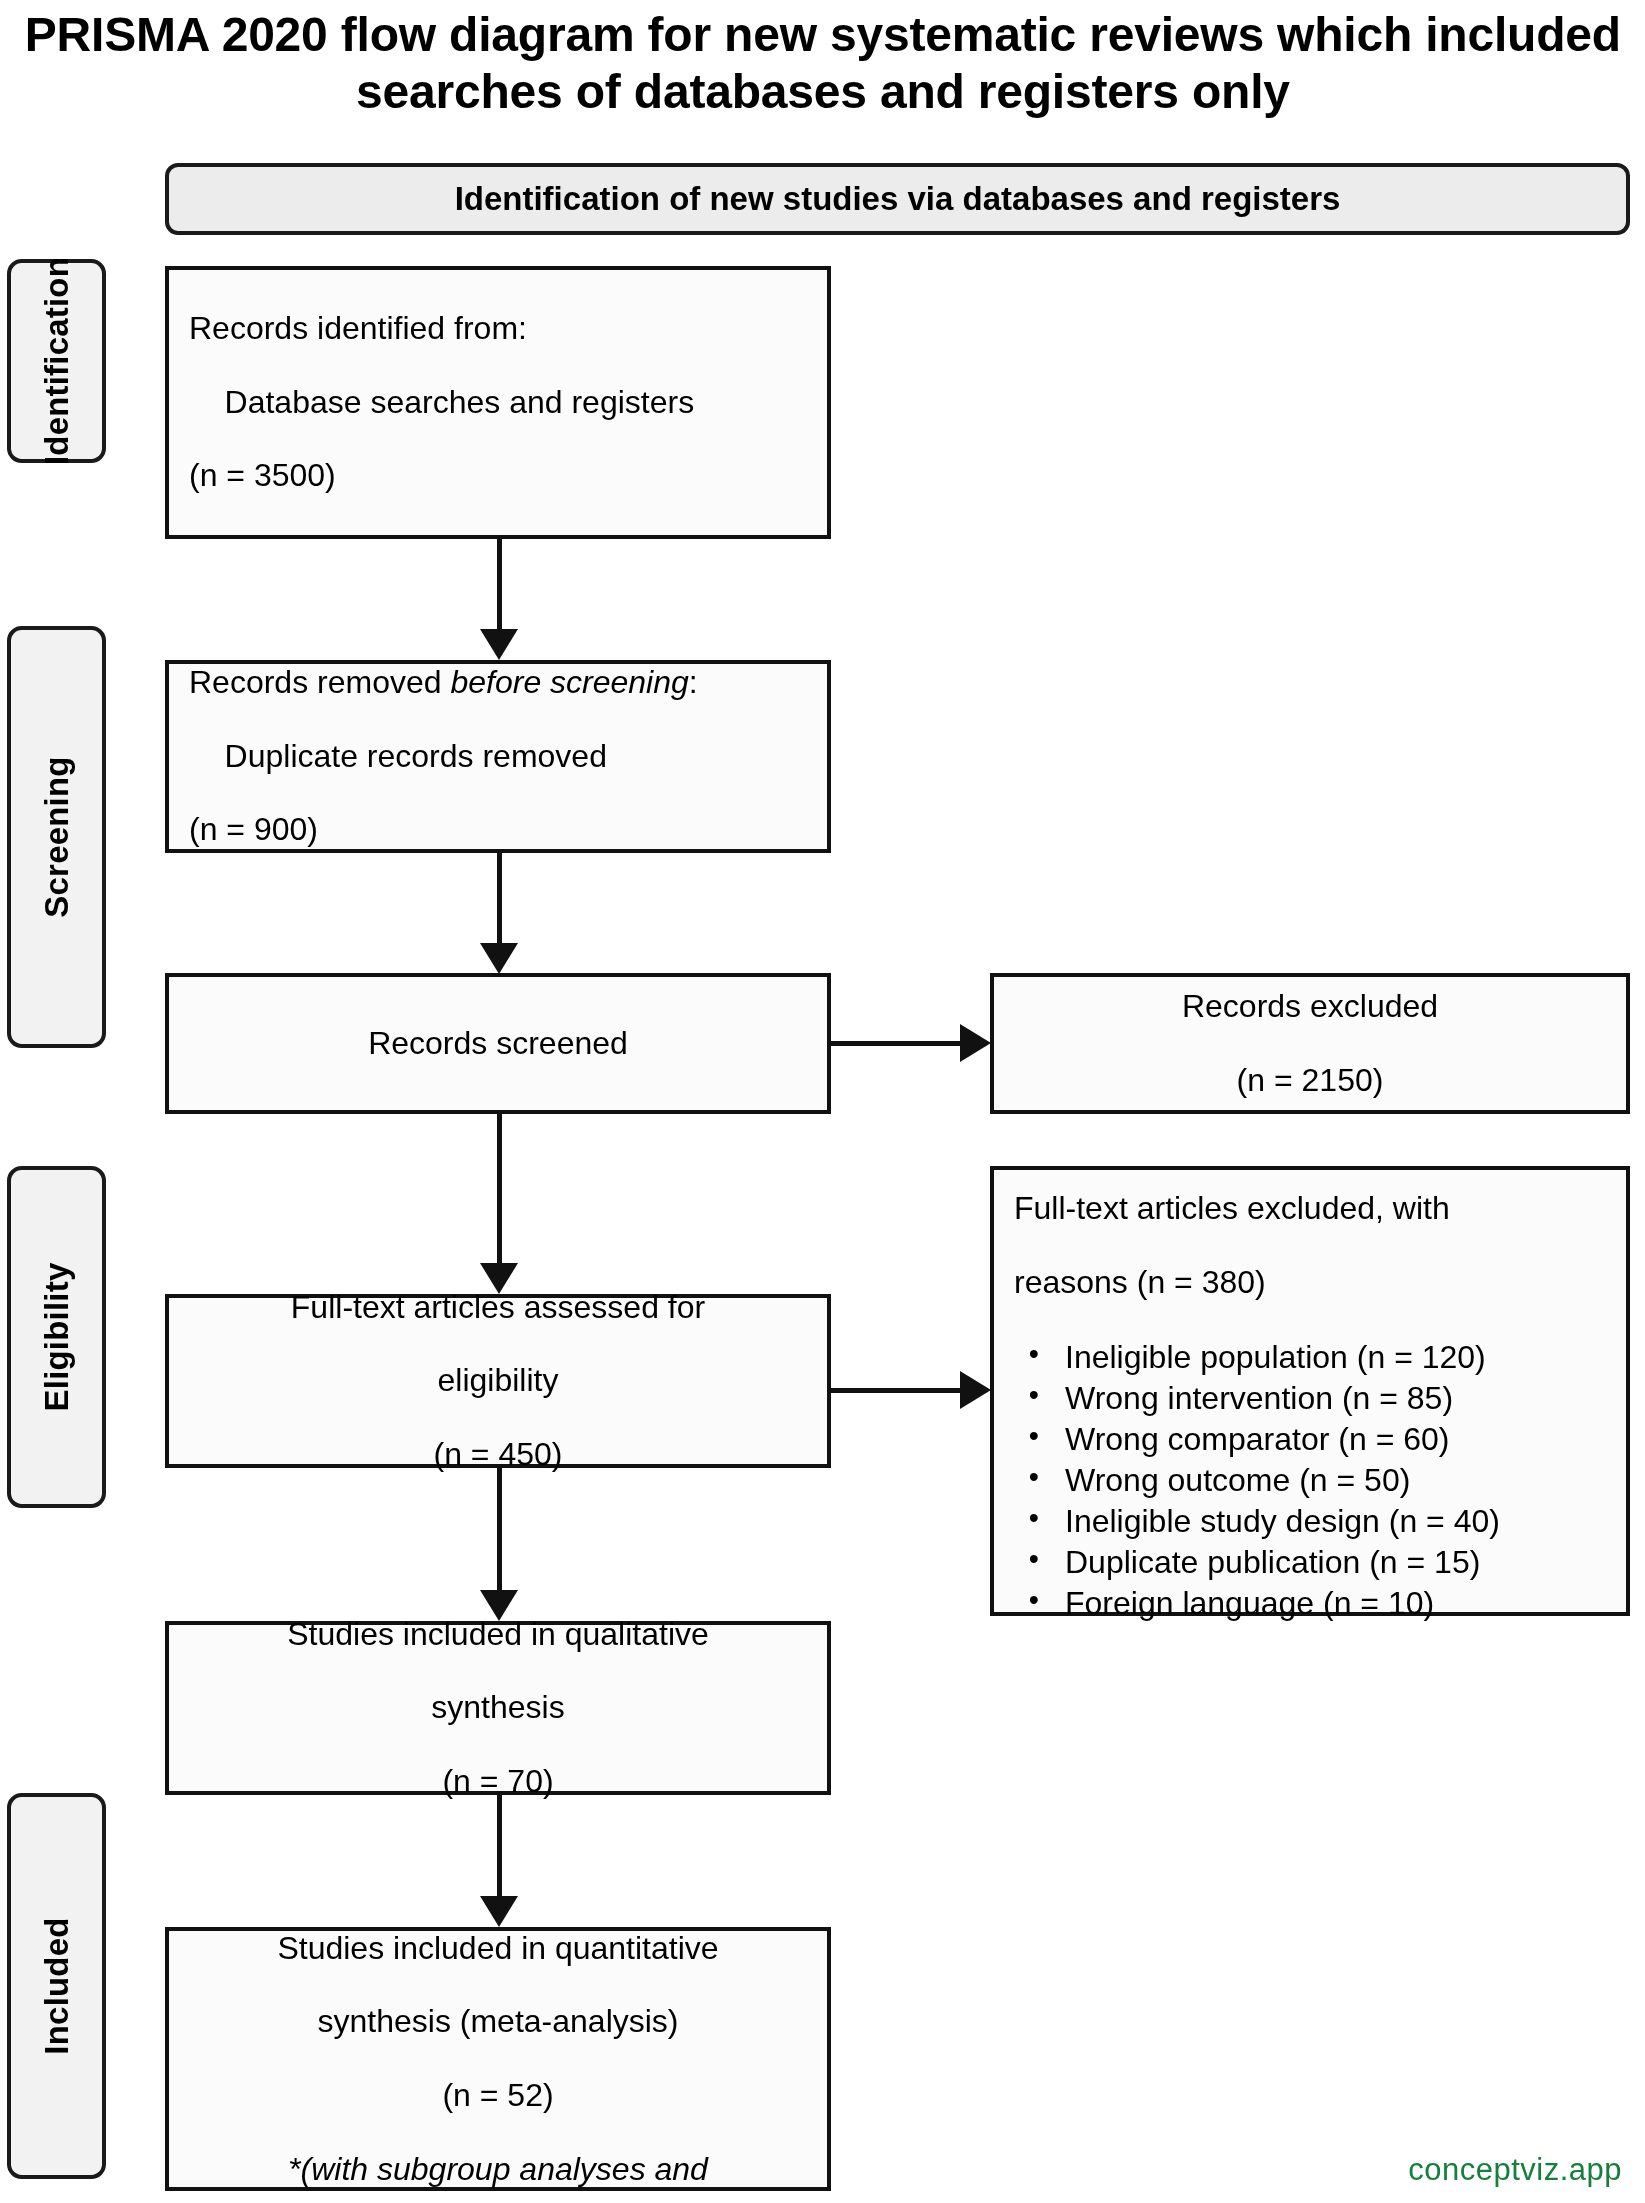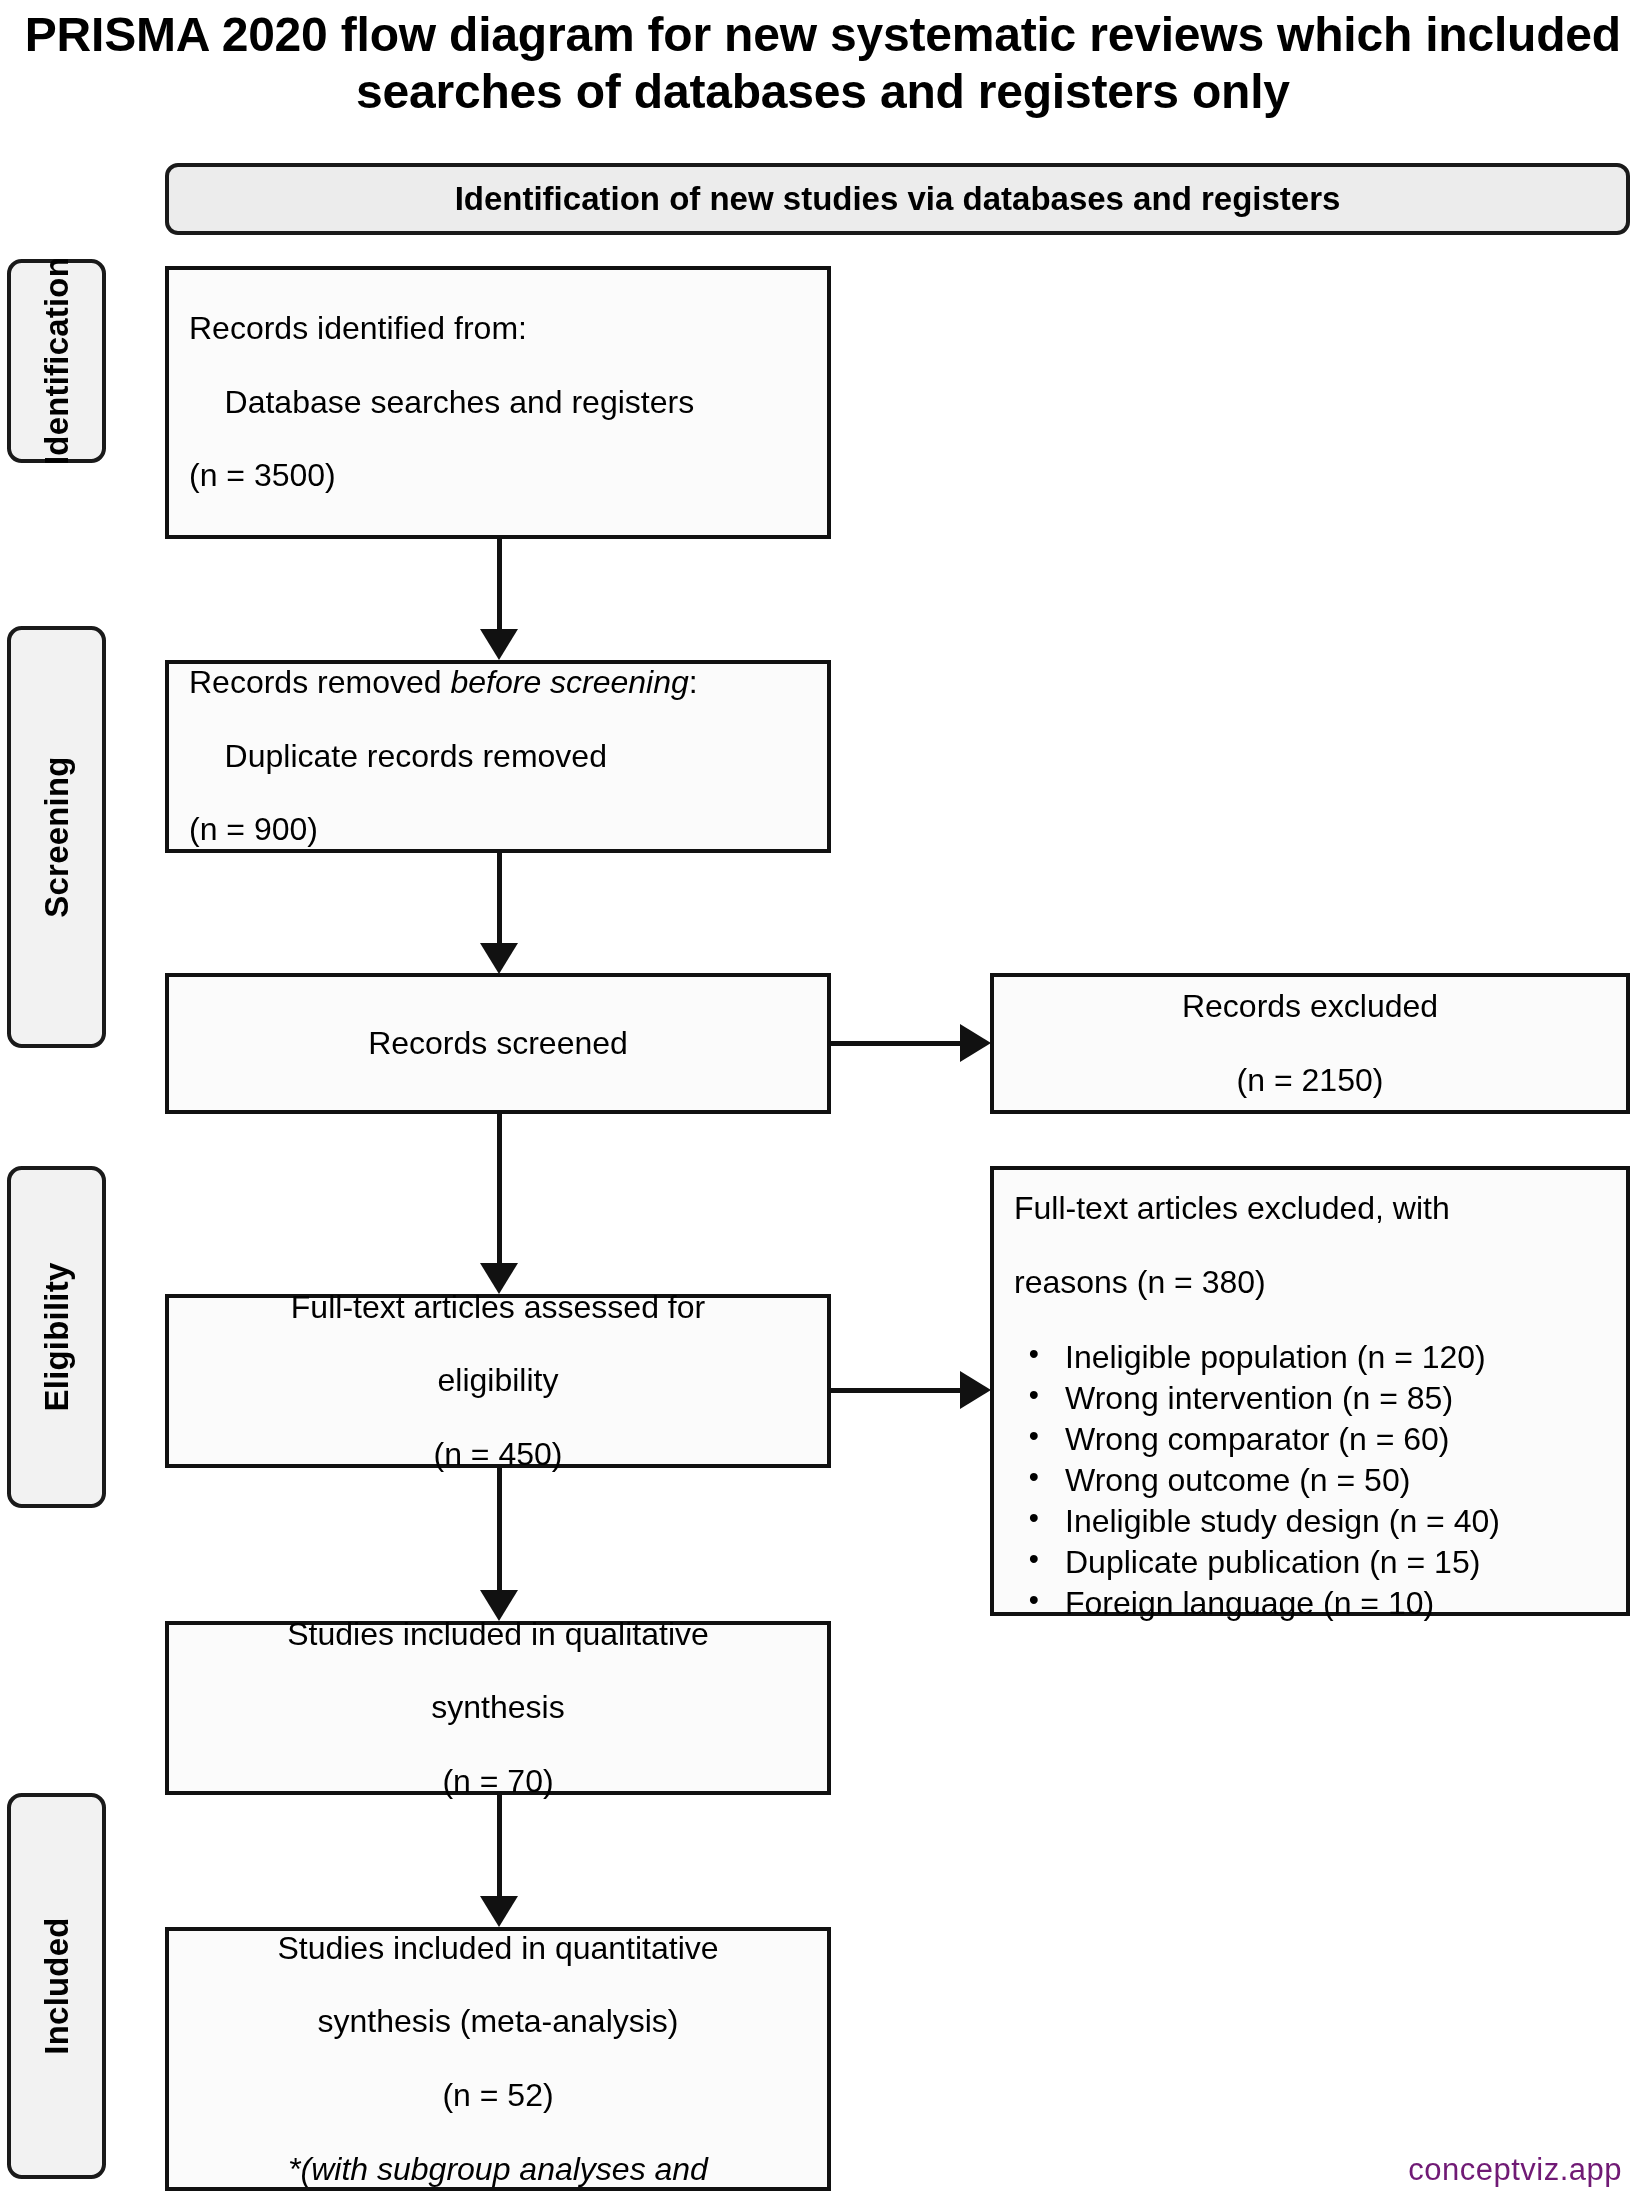--- a/index.html
+++ b/index.html
@@ -135,21 +135,21 @@
     border-bottom: 19px solid transparent;
     border-left: 31px solid #111111;
   }
 
   
   #watermark {
     position: absolute;
     right: 24px;
     bottom: 16.5px;
     font-size: 31px;
-    color: #701a75;
+    color: #15803d;
     letter-spacing: 0.5px;
   }
 </style>
 </head>
 <body>
 
 <div id="page-title">PRISMA 2020 flow diagram for new systematic reviews which included searches of databases and registers only</div>
 
 <div class="stage" style="top:259px; height:204px;">
   <span class="stage-label">Identification</span>

